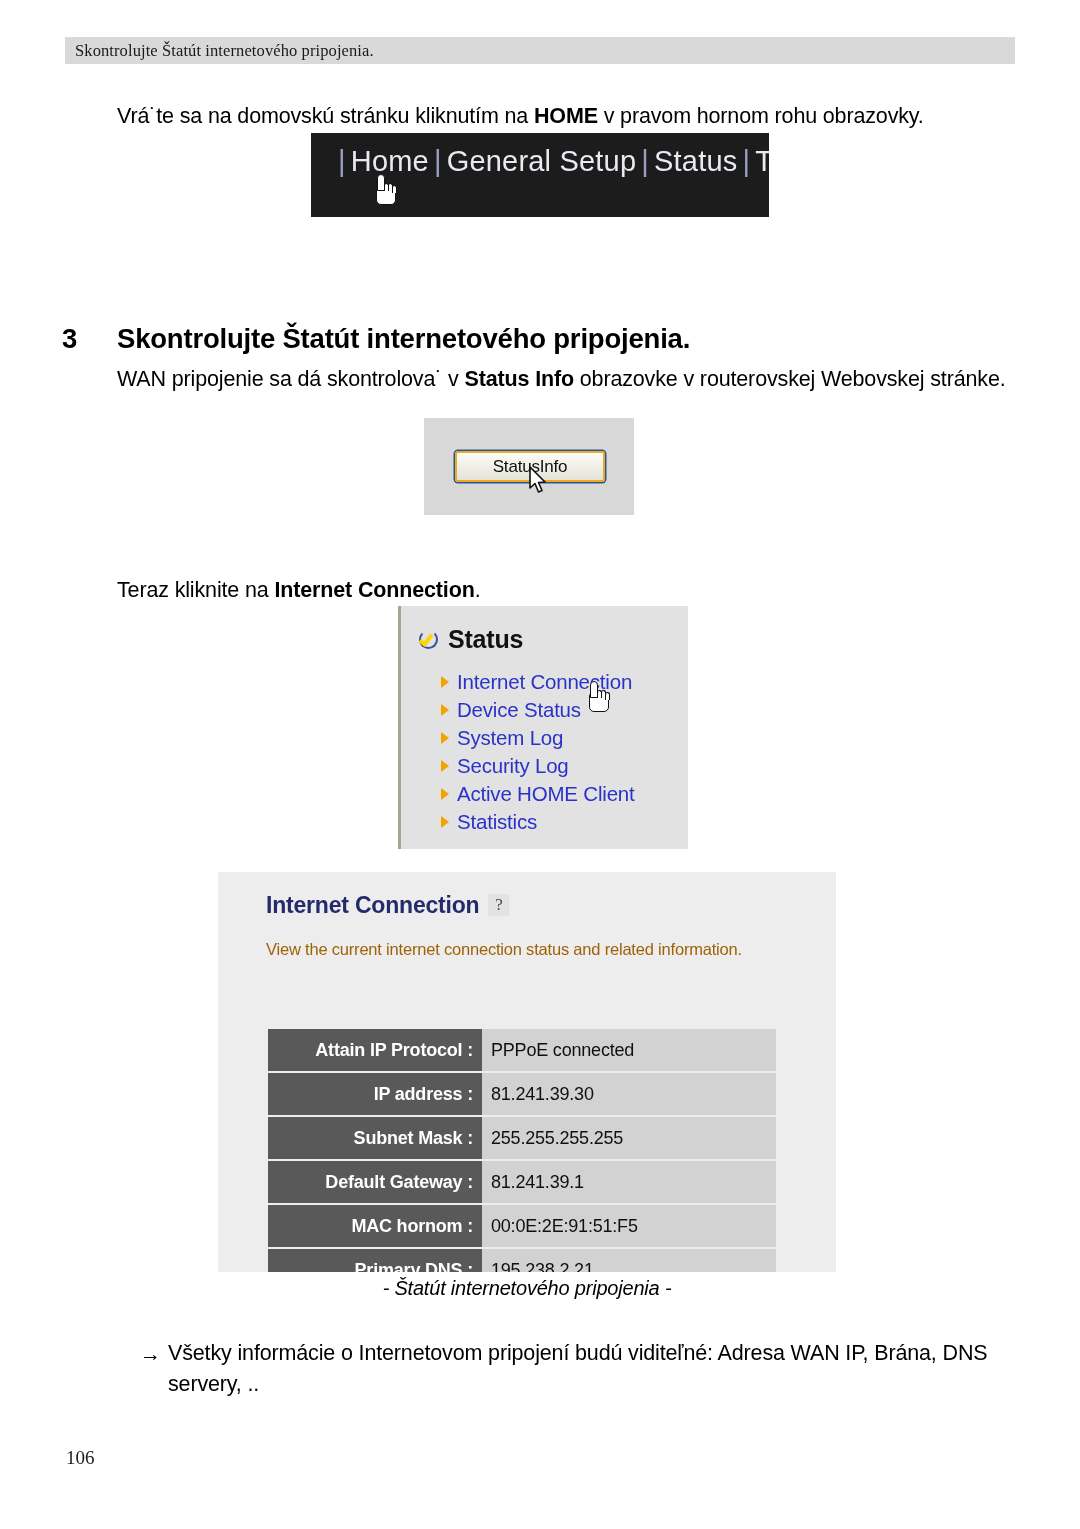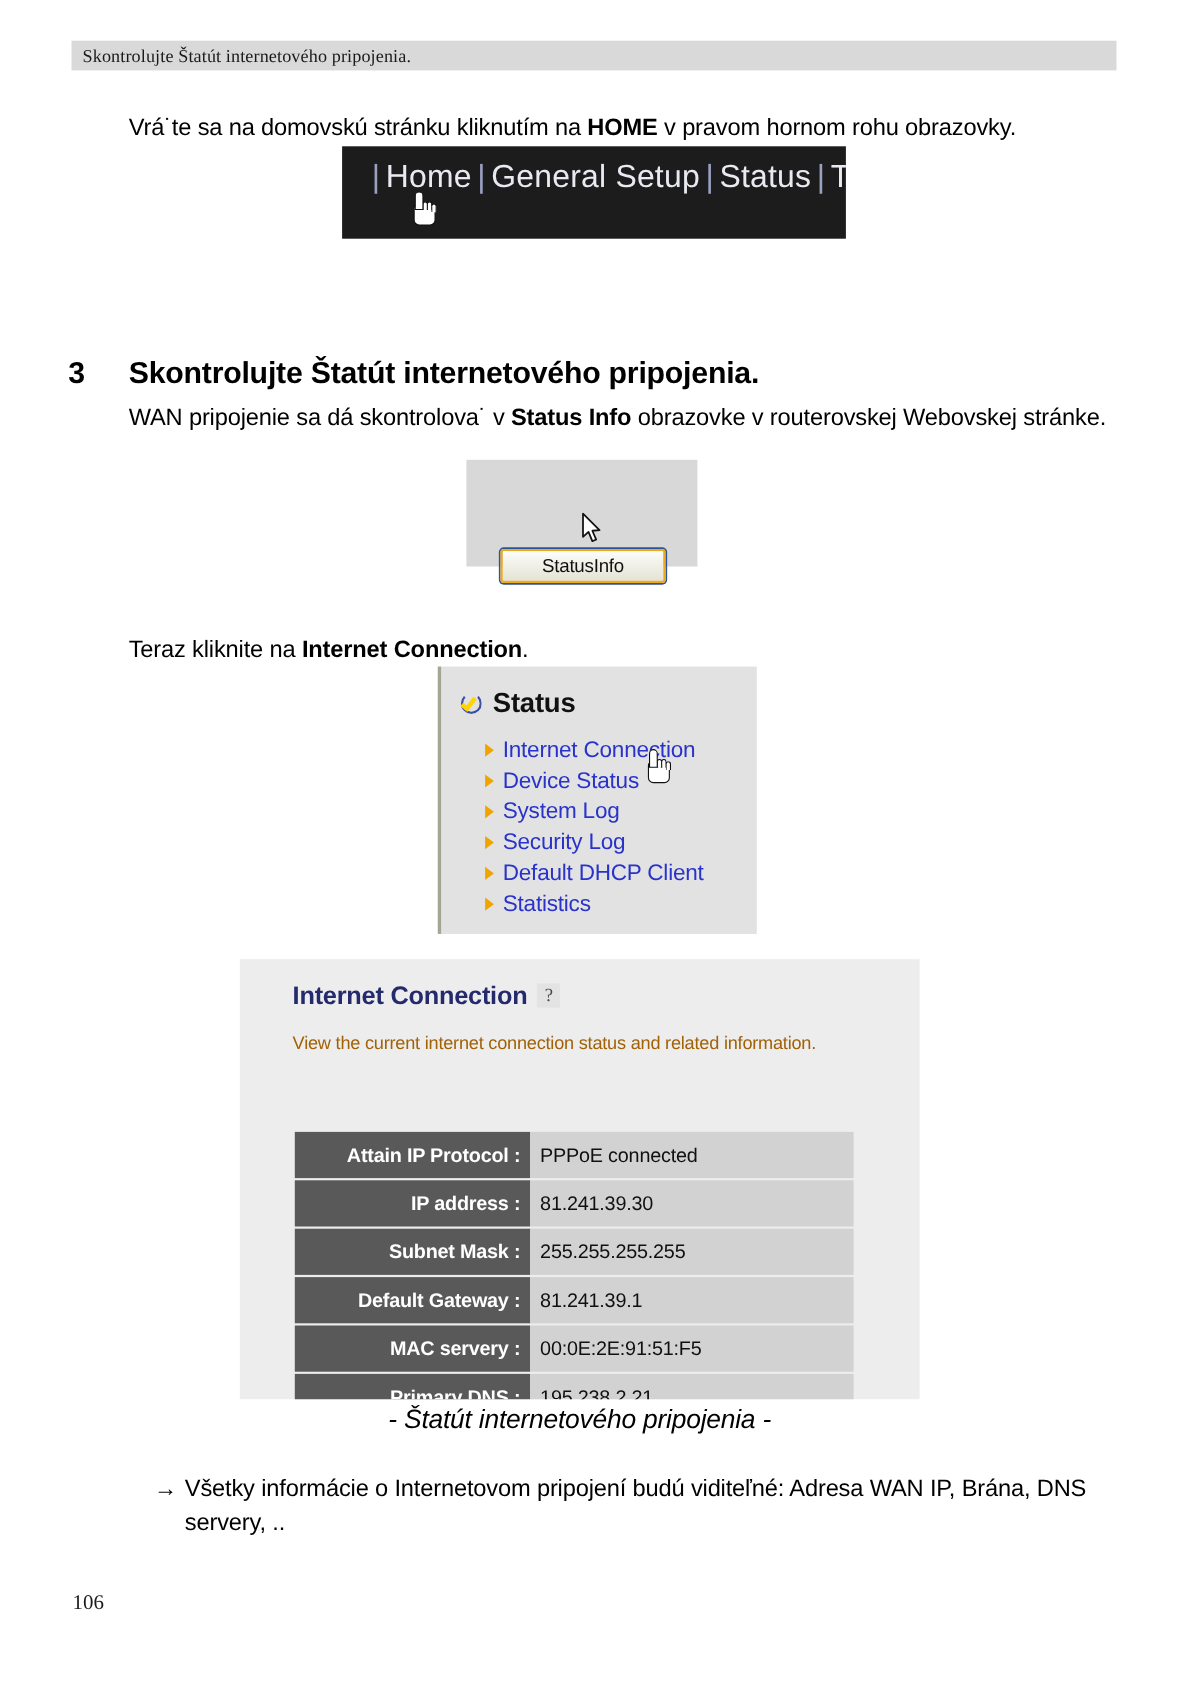--- a/index.html
+++ b/index.html
@@ -159,21 +159,20 @@
     border: 2px solid #f0a81e;
     border-radius: 3px;
     box-shadow: 0 0 0 1.5px #2a5699;
     display: flex;
     align-items: center;
     justify-content: center;
     font-family: "Liberation Sans", sans-serif;
     font-size: 17px;
     color: #101010;
     letter-spacing: -0.2px;
-    margin-top: 48px;
   }
   
   .arrow-cursor {
     position: absolute;
     width: 20px;
     height: 30px;
   }
   .arrow-cursor svg { display: block; }
   .statusinfo-cursor { left: 105px; top: 48px; }
 
@@ -327,21 +326,21 @@
     white-space: nowrap;
   }
 
   
   .figure-caption {
     position: absolute;
     left: 218px;
     top: 1277px;
     width: 618px;
     text-align: center;
-    font-size: 24px;
+    font-size: 20px;
     font-style: italic;
     color: #000000;
     letter-spacing: -0.2px;
   }
 
   
   .para-final {
     position: absolute;
     left: 140px;
     top: 1316px;
@@ -436,21 +435,21 @@
     <li>
       <span class="bullet-triangle-icon"></span>
       <span>System Log</span>
     </li>
     <li>
       <span class="bullet-triangle-icon"></span>
       <span>Security Log</span>
     </li>
     <li>
       <span class="bullet-triangle-icon"></span>
-      <span>Default DHCP Client</span>
+      <span>Active HOME Client</span>
     </li>
     <li>
       <span class="bullet-triangle-icon"></span>
       <span>Statistics</span>
     </li>
   </ul>
   <div class="hand-cursor status-cursor">
     <div class="palm"></div>
     <div class="knuckle-a"></div>
     <div class="knuckle-b"></div>
@@ -477,21 +476,21 @@
       </tr>
       <tr>
         <td class="lbl">Subnet Mask :</td>
         <td class="val">255.255.255.255</td>
       </tr>
       <tr>
         <td class="lbl">Default Gateway :</td>
         <td class="val">81.241.39.1</td>
       </tr>
       <tr>
-        <td class="lbl">MAC servery :</td>
+        <td class="lbl">MAC hornom :</td>
         <td class="val">00:0E:2E:91:51:F5</td>
       </tr>
       <tr>
         <td class="lbl">Primary DNS :</td>
         <td class="val">195.238.2.21</td>
       </tr>
     </tbody>
   </table>
 </div>
 

